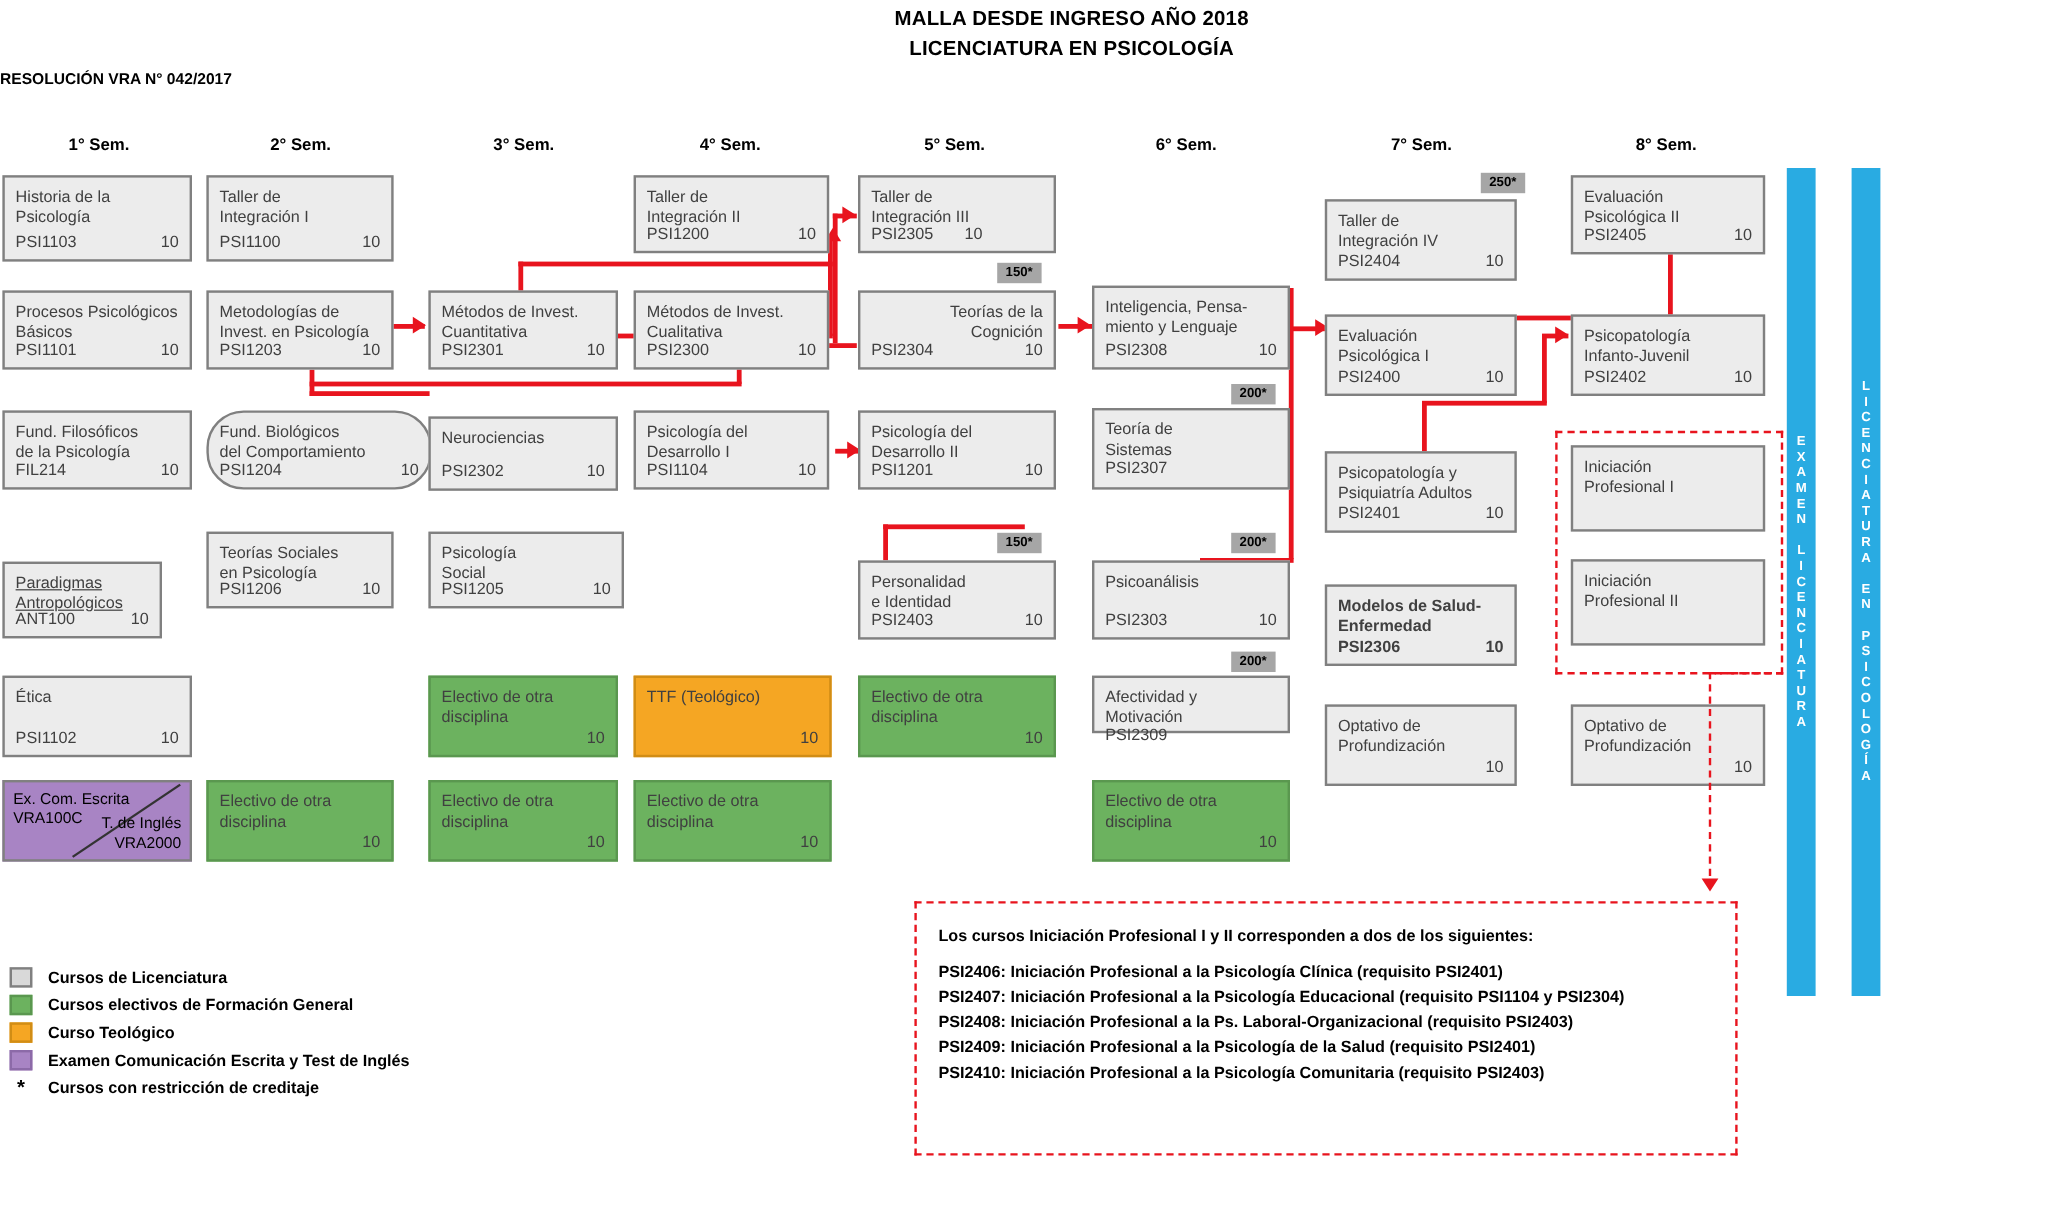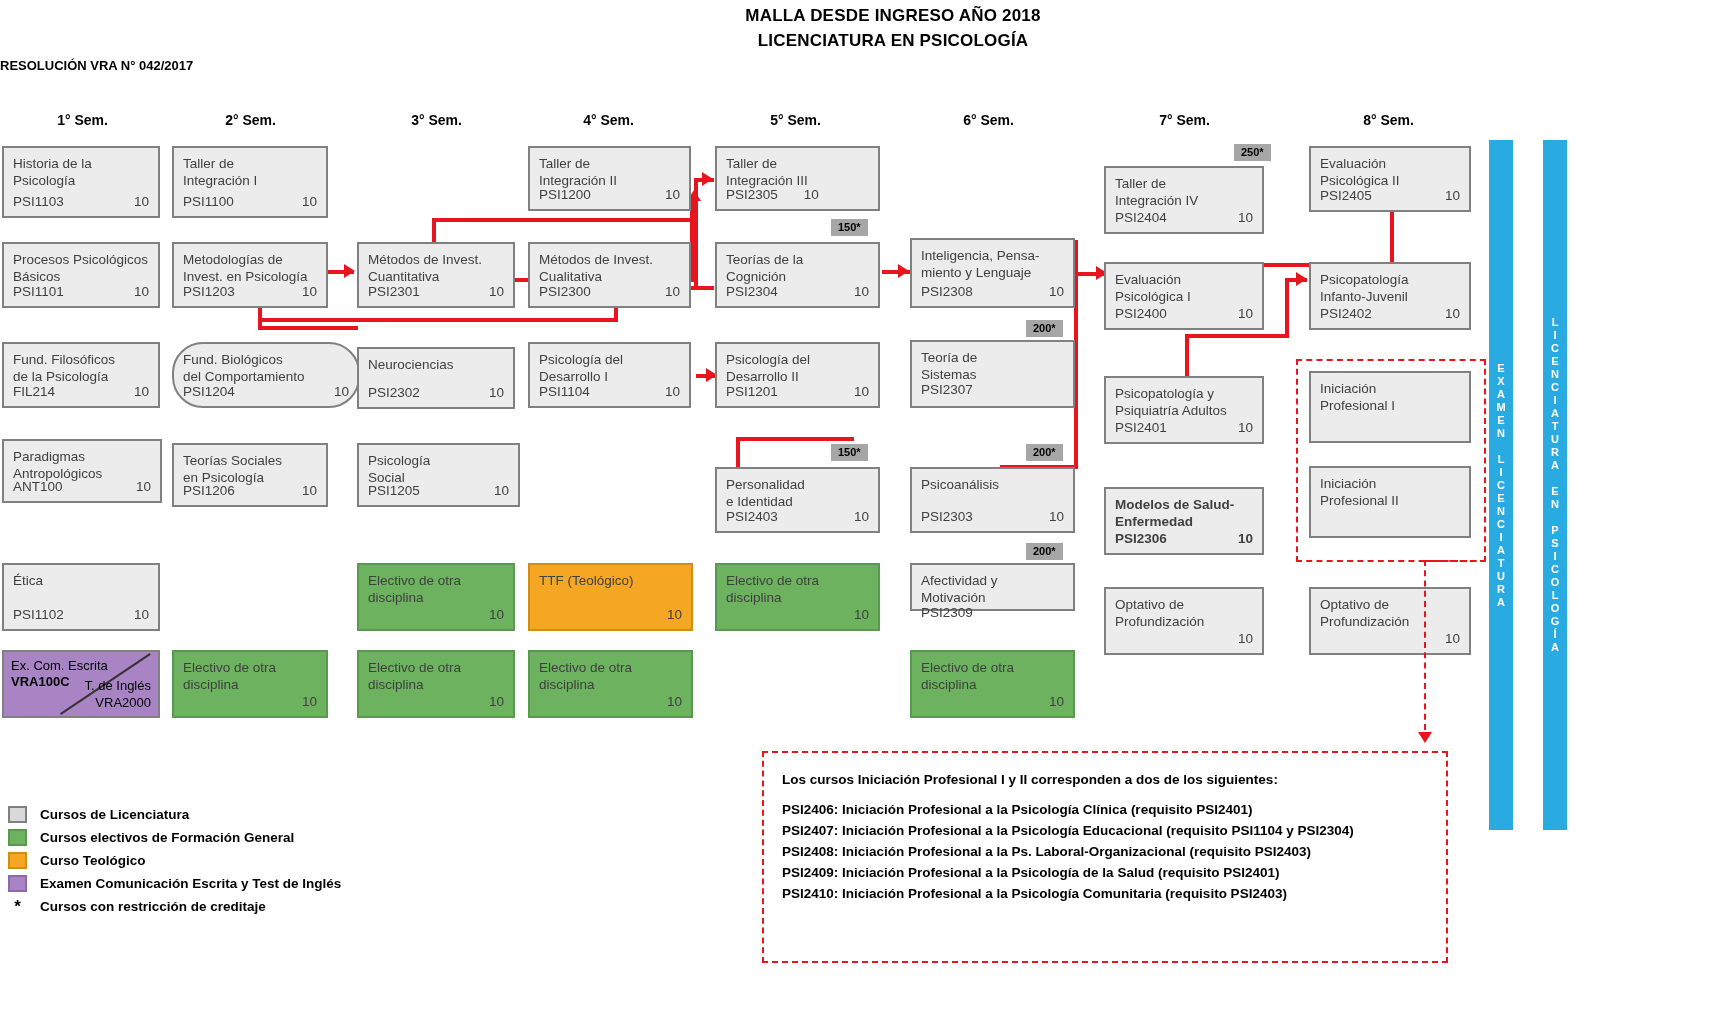--- a/index.html
+++ b/index.html
@@ -71,21 +71,21 @@
     border: 2px solid #808080;
     background: #a884c4;
     overflow: hidden;
     font-size: 13px;
     line-height: 16px;
   }
   .split .diag {
     position: absolute; left: 0; top: 0; width: 100%; height: 100%;
   }
   .split .tl { position: absolute; left: 7px; top: 6px; }
-  .split .tl2 { position: absolute; left: 7px; top: 22px; font-weight: bold; }
+  .split .tl2 { position: absolute; left: 7px; top: 22px; }
   .split .br { position: absolute; right: 7px; bottom: 22px; text-align: right;}
   .split .br2 { position: absolute; right: 7px; bottom: 5px; text-align: right;}
 
   
   .badge {
     position: absolute;
     background: #a6a6a6;
     color: #000;
     font-size: 11px;
     font-weight: bold;
@@ -239,21 +239,21 @@
       </span>
   </div>
   <div class="box" style="left:2px;  top:342px; width:158px; height:66px;">
     <span class="ttl">Fund. Filosóficos
 de la Psicología</span>
     <span class="foot">
         <span>FIL214</span>
         <span>10</span>
       </span>
   </div>
-  <div class="box" style="left:2px;  top:439px; width:160px; height:64px;">
+  <div class="box" style="left:2px;  top:468px; width:133px; height:64px;text-decoration:underline;">
     <span class="ttl">Paradigmas
 Antropológicos</span>
     <span class="foot">
         <span>ANT100</span>
         <span>10</span>
       </span>
   </div>
   <div class="box" style="left:2px;  top:563px; width:158px; height:68px;">
     <span class="ttl">Ética</span>
     <span class="foot">
@@ -390,21 +390,21 @@
 
   <div class="box" style="left:715px; top:146px; width:165px; height:65px;">
     <span class="ttl">Taller de
 Integración III</span>
     <span class="foot" style="justify-content:flex-start; gap:26px;">
         <span>PSI2305</span>
         <span>10</span>
       </span>
   </div>
   <div class="badge" style="left:831px; top:219px;">150*</div>
-  <div class="box" style="left:715px; top:242px; width:165px; height:66px;">
+  <div class="box" style="left:715px; top:242px; width:165px; height:66px;text-align:right;">
     <span class="ttl">Teorías de la
 Cognición</span>
     <span class="foot">
         <span>PSI2304</span>
         <span>10</span>
       </span>
   </div>
   <div class="box" style="left:715px; top:342px; width:165px; height:66px;">
     <span class="ttl">Psicología del
 Desarrollo II</span>

